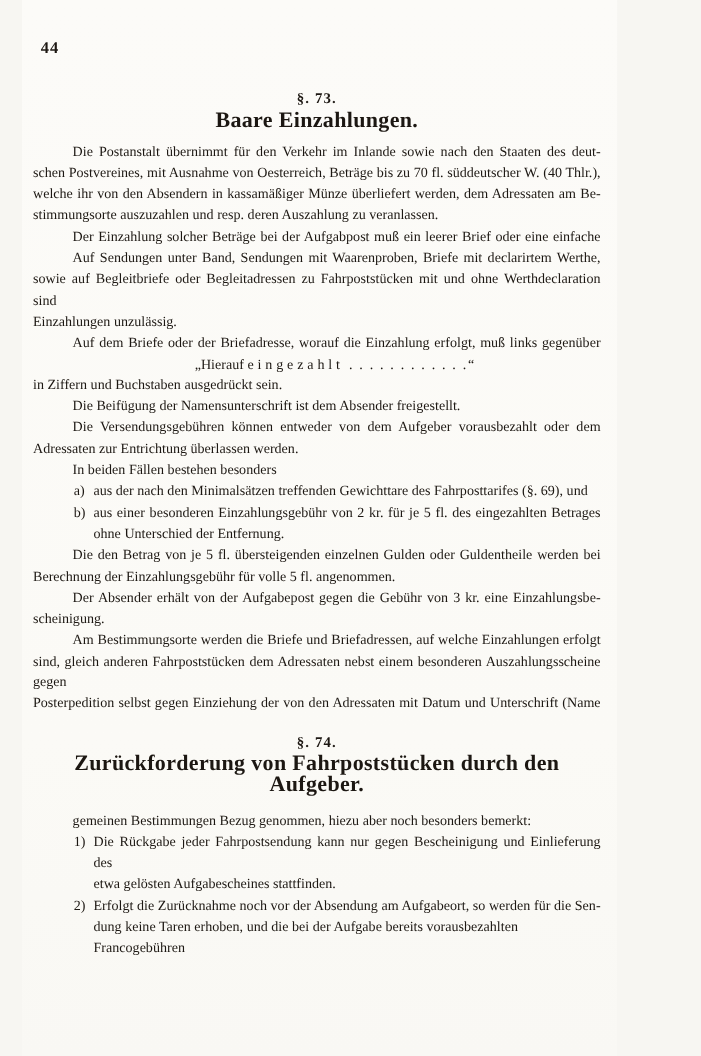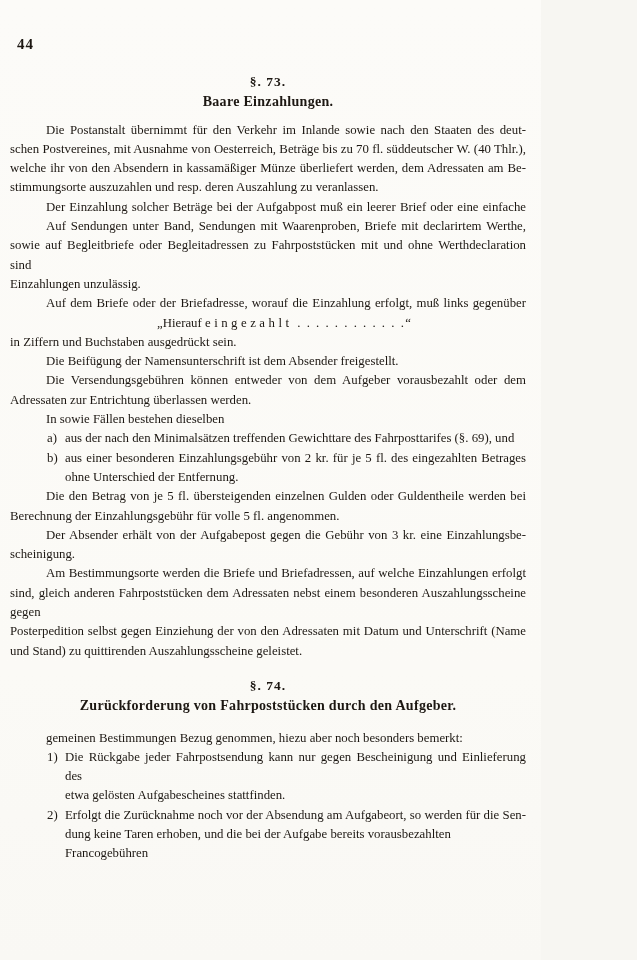--- a/index.html
+++ b/index.html
@@ -8,34 +8,35 @@
     width: 637px; height: 960px;
     background: #f7f6f2;
     font-family: "Liberation Serif", "DejaVu Serif", serif;
   }
   .page {
     position: relative;
     width: 541px; height: 960px;
     background: linear-gradient(180deg, #fcfbf8 0%, #fbfaf6 70%, #f9f8f4 100%);
     color: #1c1712;
     overflow: hidden;
+    margin-left: 20px;
   }
   .page-number {
     position: absolute; left: 17px; top: 36px;
     font-size: 15px; font-weight: bold; letter-spacing: 1px;
   }
   .text-content {
-    position: absolute; left: 10px; right: 15px; top: 0;
+    position: absolute; left: 10px; right: 15px; top: 8px;
     font-size: 12.8px; line-height: 19.3px;
   }
   .heading { text-align: center; font-weight: bold; }
   .heading:first-child { margin-top: 72px; margin-bottom: 9px; }
   .heading:not(:first-child) { margin-top: 15px; margin-bottom: 13px; }
   .heading .h-num { font-size: 13.5px; letter-spacing: 1px; }
-  .heading .h-title { font-size: 14px; margin-top: 1px; letter-spacing: 0.3px; }
+  .heading .h-title { font-size: 20px; margin-top: 1px; letter-spacing: 0.3px; }
   .para { margin: 0; }
   .para.indent .line:first-child { text-indent: 36px; }
   .line { min-height: 19.3px; }
   .just { text-align: justify; text-align-last: justify; }
   .list-item { position: relative; padding-left: 55px; }
   .list-marker { position: absolute; left: 37px; top: 0; }
   .quote { margin-left: 147px; }
   .q-spaced { letter-spacing: 3.5px; }
   .q-dots { letter-spacing: 1.5px; }
 </style>
@@ -71,21 +72,21 @@
         <div class="line">in Ziffern und Buchstaben ausgedrückt sein.</div>
       </div>
       <div class="para indent">
         <div class="line">Die Beifügung der Namensunterschrift ist dem Absender freigestellt.</div>
       </div>
       <div class="para indent">
         <div class="line just">Die Versendungsgebühren können entweder von dem Aufgeber vorausbezahlt oder dem</div>
         <div class="line">Adressaten zur Entrichtung überlassen werden.</div>
       </div>
       <div class="para indent">
-        <div class="line">In sowie Fällen bestehen dieselben</div>
+        <div class="line">In beiden Fällen bestehen besonders</div>
       </div>
       <div class="list-item">
         <span class="list-marker">a)</span>
         <div class="line">aus der nach den Minimalsätzen treffenden Gewichttare des Fahrposttarifes (§. 69), und</div>
       </div>
       <div class="list-item">
         <span class="list-marker">b)</span>
         <div class="line just">aus einer besonderen Einzahlungsgebühr von 2 kr. für je 5 fl. des eingezahlten Betrages</div>
         <div class="line">ohne Unterschied der Entfernung.</div>
       </div>
@@ -94,21 +95,20 @@
         <div class="line">Berechnung der Einzahlungsgebühr für volle 5 fl. angenommen.</div>
       </div>
       <div class="para indent">
         <div class="line just">Der Absender erhält von der Aufgabepost gegen die Gebühr von 3 kr. eine Einzahlungsbe-</div>
         <div class="line">scheinigung.</div>
       </div>
       <div class="para indent">
         <div class="line just">Am Bestimmungsorte werden die Briefe und Briefadressen, auf welche Einzahlungen erfolgt</div>
         <div class="line just">sind, gleich anderen Fahrpoststücken dem Adressaten nebst einem besonderen Auszahlungsscheine gegen</div>
         <div class="line just">Posterpedition selbst gegen Einziehung der von den Adressaten mit Datum und Unterschrift (Name</div>
-        <div class="line">und Stand) zu quittirenden Auszahlungsscheine geleistet.</div>
       </div>
       <div class="heading">
         <div class="h-num">§. 74.</div>
         <div class="h-title">Zurückforderung von Fahrpoststücken durch den Aufgeber.</div>
       </div>
       <div class="para indent">
         <div class="line">gemeinen Bestimmungen Bezug genommen, hiezu aber noch besonders bemerkt:</div>
       </div>
       <div class="list-item">
         <span class="list-marker">1)</span>

